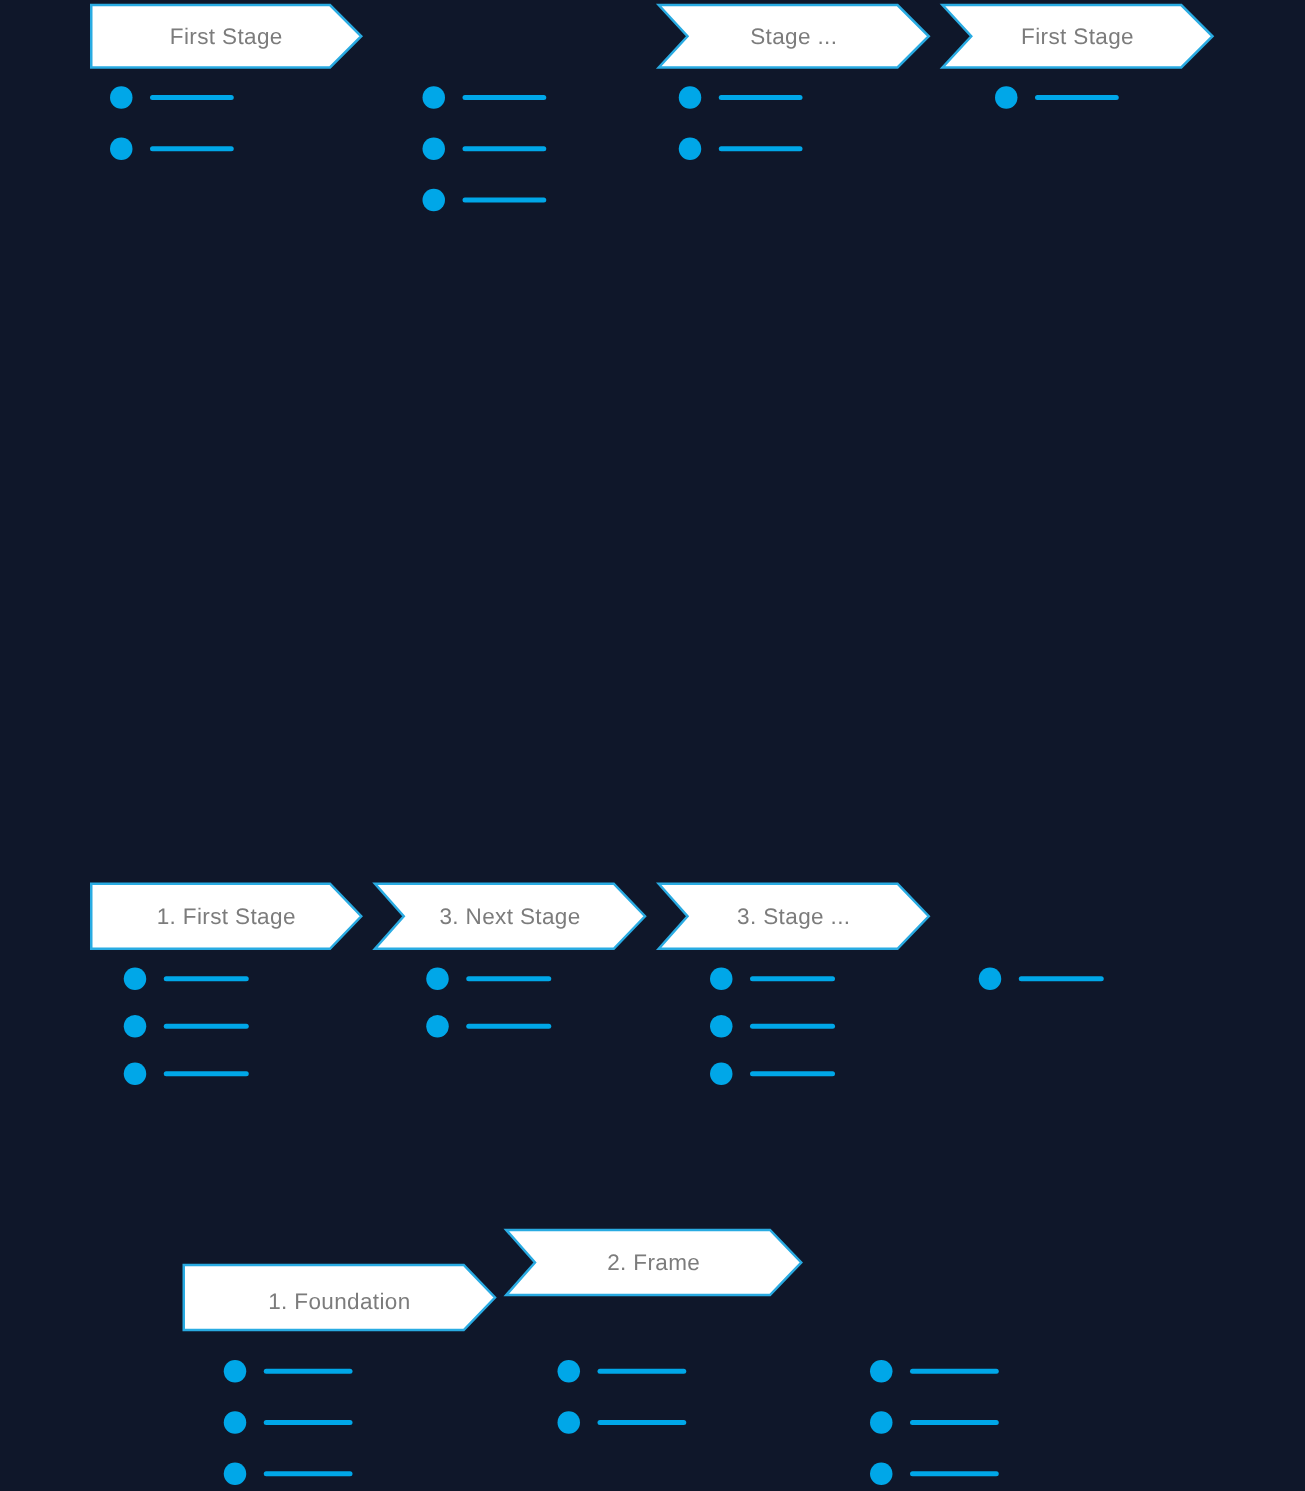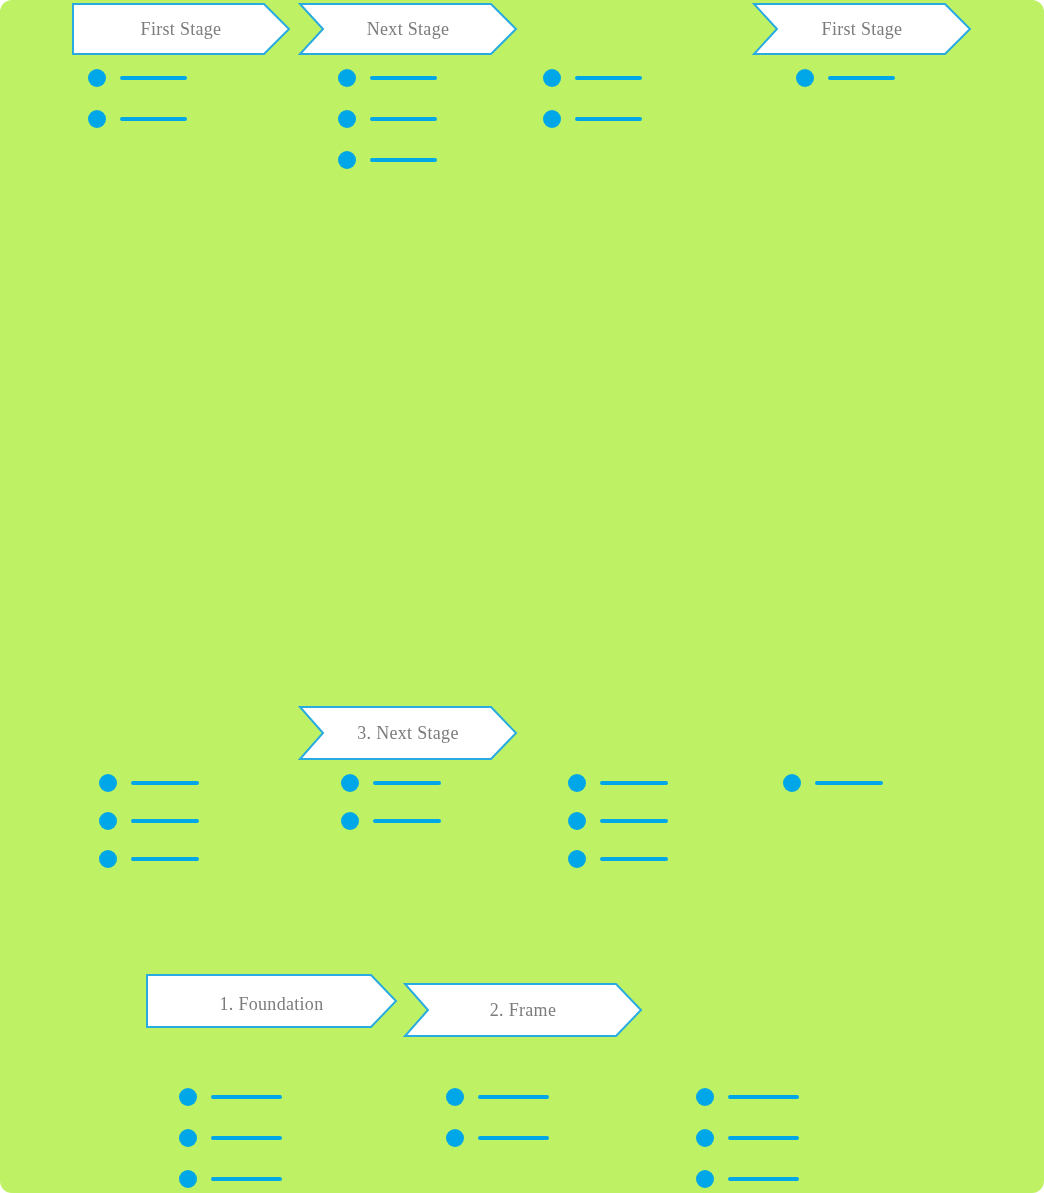--- a/index.html
+++ b/index.html
@@ -1,18 +1,18 @@
 <!DOCTYPE html>
 <html><head>
 <meta charset="utf-8">
 <style>
   html,body{margin:0;padding:0;background:#ffffff;}
   .canvas{
-    position:relative;width:1044px;height:1193px;margin:0;background:#bef264;
-    font-family:Liberation Serif, serif;overflow:hidden;border-radius:12px;
+    position:relative;width:1044px;height:1193px;margin:0;background:#0f172a;
+    font-family:Liberation Sans, sans-serif;overflow:hidden;
   }
   .diagram{position:absolute;inset:0;}
   .stage{position:absolute;}
   .stage svg{position:absolute;left:0;top:0;overflow:visible;display:block;}
   .stage-label{
     position:absolute;inset:0;display:flex;align-items:center;justify-content:center;
     font-size:18px;letter-spacing:0.3px;color:var(--stage-text,#7C7C7C);
     padding:0 22px;box-sizing:border-box;white-space:nowrap;
   }
   .bullet{position:absolute;display:flex;align-items:center;height:18px;}
@@ -53,37 +53,37 @@
         <div class="stage-label">First Stage</div>
       </div>
       <div class="bullet" style="left: 88px; top: 69px;">
         <span class="dot"></span>
         <span class="line" style="width:67px"></span>
       </div>
       <div class="bullet" style="left: 88px; top: 110px;">
         <span class="dot"></span>
         <span class="line" style="width:67px"></span>
       </div>
-      <div class="stage" style="left: 299px; top: 3px; width: 218px; height: 52px;">
+      <div class="bullet" style="left: 338px; top: 69px;">
+        <span class="dot"></span>
+        <span class="line" style="width:67px"></span>
+      </div>
+      <div class="bullet" style="left: 338px; top: 110px;">
+        <span class="dot"></span>
+        <span class="line" style="width:67px"></span>
+      </div>
+      <div class="bullet" style="left: 338px; top: 151px;">
+        <span class="dot"></span>
+        <span class="line" style="width:67px"></span>
+      </div>
+      <div class="stage" style="left: 526px; top: 3px; width: 218px; height: 52px;">
         <svg width="218" height="52" viewBox="0 0 218 52">
           <polygon points="1,1 192,1 217,26.0 192,51 1,51 24,26.0" fill="#ffffff" stroke="var(--accent,#29ABE2)" stroke-width="2" stroke-linejoin="miter"></polygon>
         </svg>
-        <div class="stage-label">Next Stage</div>
-      </div>
-      <div class="bullet" style="left: 338px; top: 69px;">
-        <span class="dot"></span>
-        <span class="line" style="width:67px"></span>
-      </div>
-      <div class="bullet" style="left: 338px; top: 110px;">
-        <span class="dot"></span>
-        <span class="line" style="width:67px"></span>
-      </div>
-      <div class="bullet" style="left: 338px; top: 151px;">
-        <span class="dot"></span>
-        <span class="line" style="width:67px"></span>
+        <div class="stage-label">Stage ...</div>
       </div>
       <div class="bullet" style="left: 543px; top: 69px;">
         <span class="dot"></span>
         <span class="line" style="width:67px"></span>
       </div>
       <div class="bullet" style="left: 543px; top: 110px;">
         <span class="dot"></span>
         <span class="line" style="width:67px"></span>
       </div>
       <div class="stage" style="left: 753px; top: 3px; width: 218px; height: 52px;">
@@ -93,20 +93,26 @@
         <div class="stage-label">First Stage</div>
       </div>
       <div class="bullet" style="left: 796px; top: 69px;">
         <span class="dot"></span>
         <span class="line" style="width:67px"></span>
       </div>
     </div>
 
 
   <div class="diagram">
+      <div class="stage" style="left: 72px; top: 706px; width: 218px; height: 54px;">
+        <svg width="218" height="54" viewBox="0 0 218 54">
+          <polygon points="1,1 192,1 217,27.0 192,53 1,53" fill="#ffffff" stroke="var(--accent,#29ABE2)" stroke-width="2" stroke-linejoin="miter"></polygon>
+        </svg>
+        <div class="stage-label">1. First Stage</div>
+      </div>
       <div class="bullet" style="left: 99px; top: 774px;">
         <span class="dot"></span>
         <span class="line" style="width:68px"></span>
       </div>
       <div class="bullet" style="left: 99px; top: 812px;">
         <span class="dot"></span>
         <span class="line" style="width:68px"></span>
       </div>
       <div class="bullet" style="left: 99px; top: 850px;">
         <span class="dot"></span>
@@ -119,40 +125,46 @@
         <div class="stage-label">3. Next Stage</div>
       </div>
       <div class="bullet" style="left: 341px; top: 774px;">
         <span class="dot"></span>
         <span class="line" style="width:68px"></span>
       </div>
       <div class="bullet" style="left: 341px; top: 812px;">
         <span class="dot"></span>
         <span class="line" style="width:68px"></span>
       </div>
+      <div class="stage" style="left: 526px; top: 706px; width: 218px; height: 54px;">
+        <svg width="218" height="54" viewBox="0 0 218 54">
+          <polygon points="1,1 192,1 217,27.0 192,53 1,53 24,27.0" fill="#ffffff" stroke="var(--accent,#29ABE2)" stroke-width="2" stroke-linejoin="miter"></polygon>
+        </svg>
+        <div class="stage-label">3. Stage ...</div>
+      </div>
       <div class="bullet" style="left: 568px; top: 774px;">
         <span class="dot"></span>
         <span class="line" style="width:68px"></span>
       </div>
       <div class="bullet" style="left: 568px; top: 812px;">
         <span class="dot"></span>
         <span class="line" style="width:68px"></span>
       </div>
       <div class="bullet" style="left: 568px; top: 850px;">
         <span class="dot"></span>
         <span class="line" style="width:68px"></span>
       </div>
       <div class="bullet" style="left: 783px; top: 774px;">
         <span class="dot"></span>
         <span class="line" style="width:68px"></span>
       </div>
     </div>
 
   <div class="diagram">
-      <div class="stage" style="left: 146px; top: 974px; width: 251px; height: 61px;">
+      <div class="stage" style="left: 146px; top: 1011px; width: 251px; height: 61px;">
         <svg width="251" height="54" viewBox="0 0 251 54">
           <polygon points="1,1 225,1 250,27.0 225,53 1,53" fill="#ffffff" stroke="var(--accent,#29ABE2)" stroke-width="2" stroke-linejoin="miter"></polygon>
         </svg>
         <div class="stage-label">1. Foundation</div>
       </div>
       <div class="bullet" style="left: 179px; top: 1088px;">
         <span class="dot"></span>
         <span class="line" style="width:71px"></span>
       </div>
       <div class="bullet" style="left: 179px; top: 1129px;">

